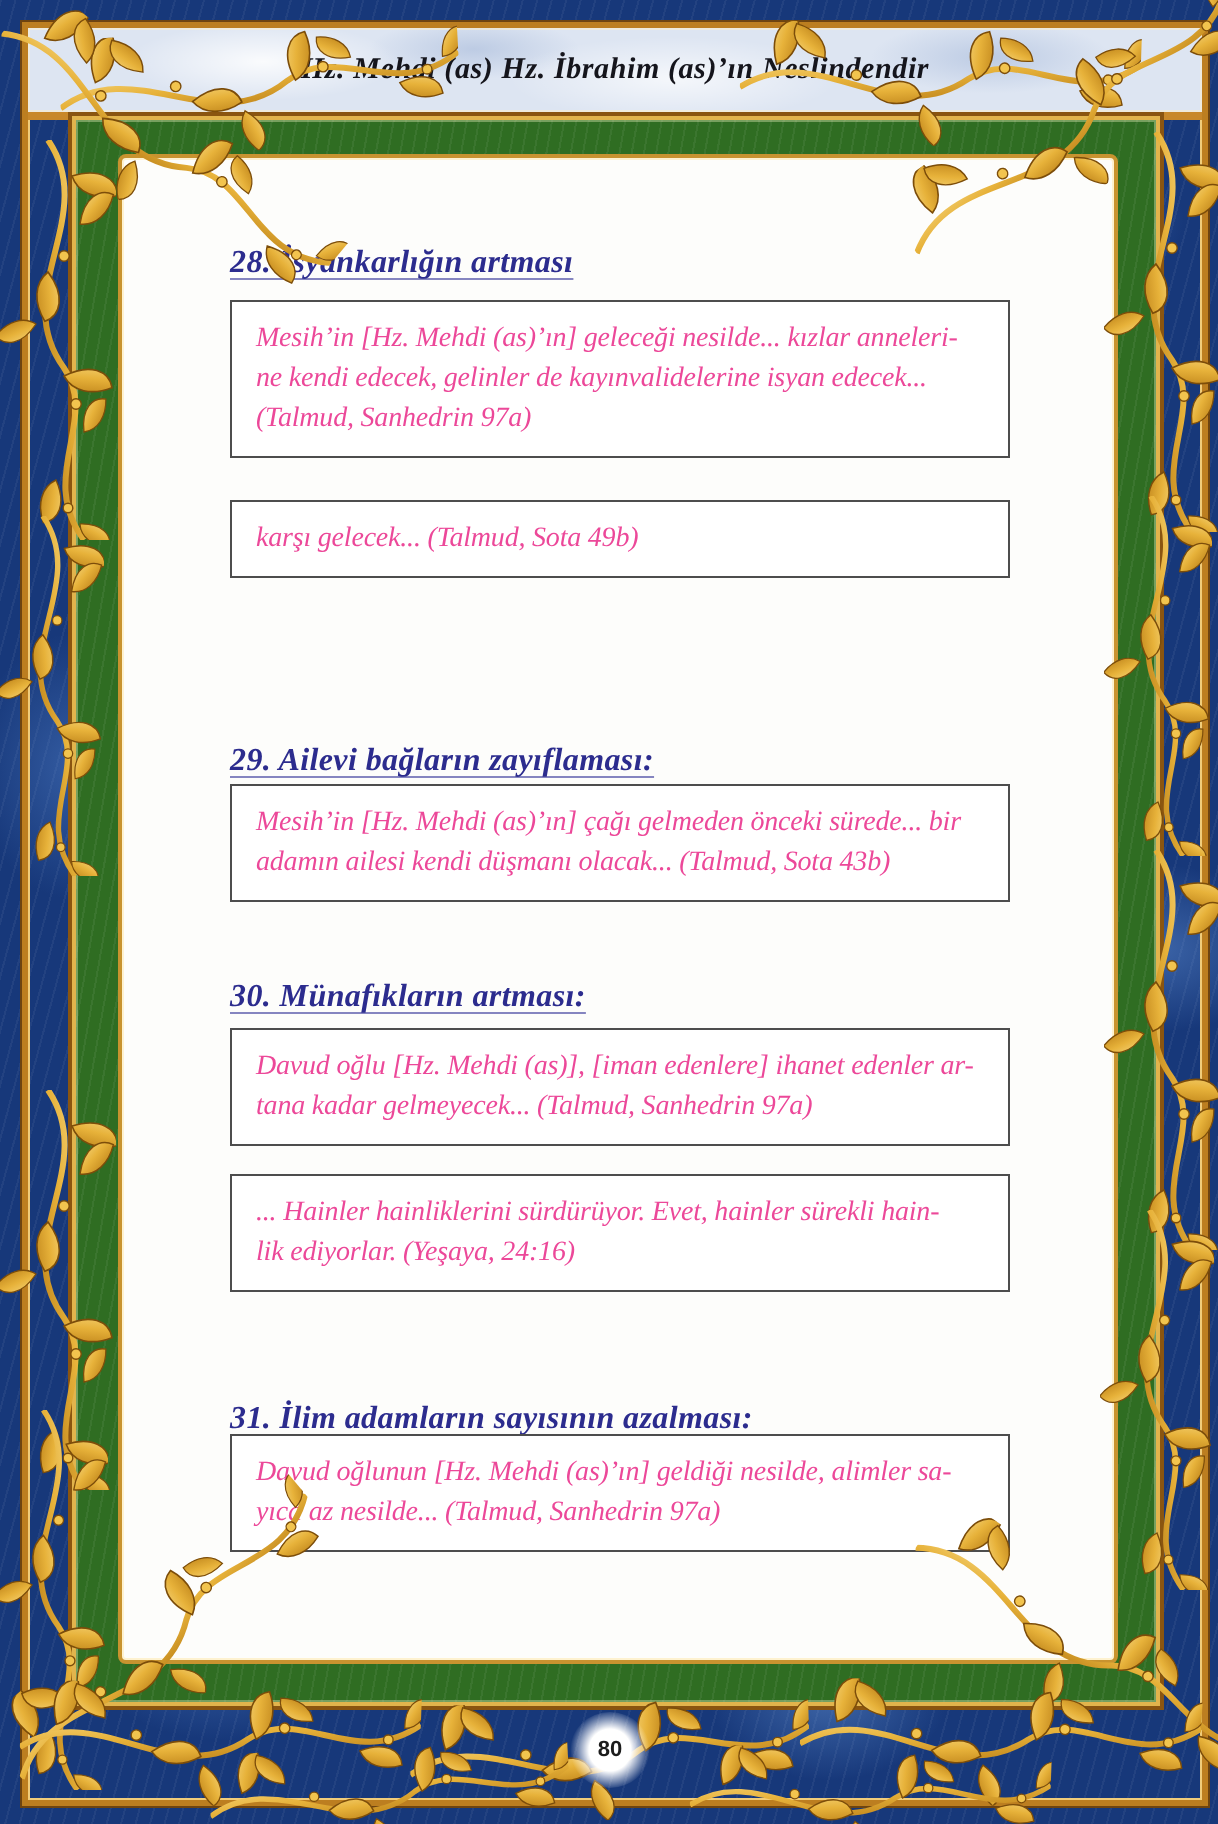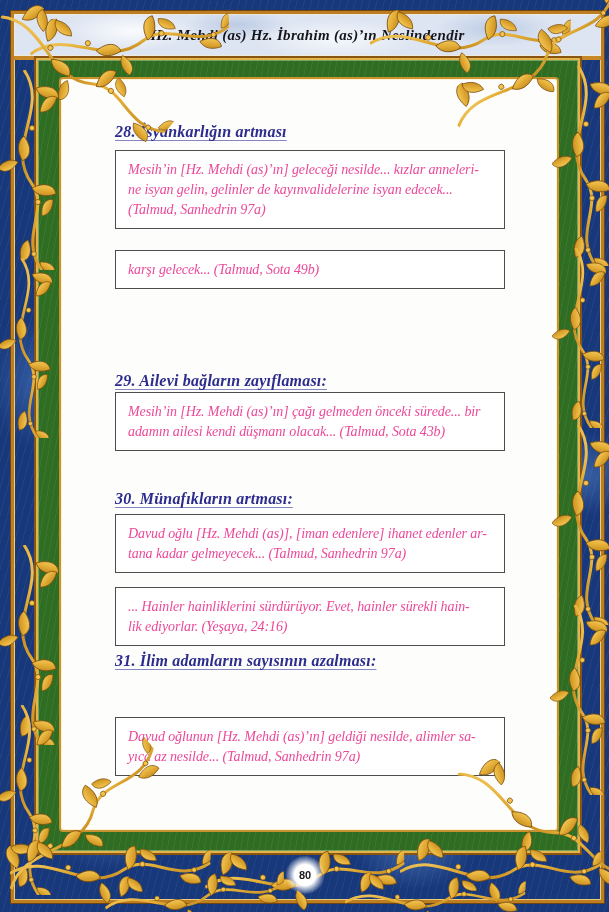--- a/index.html
+++ b/index.html
@@ -111,21 +111,21 @@
   </div>
 
   <div class="green-frame"></div>
 
   <div class="content">
 
     <h2 class="sec" style="top:42px">28. İsyankarlığın artması</h2>
 
     <div class="qbox" style="top:71px">
       <div class="qline">Mesih’in [Hz. Mehdi (as)’ın] geleceği nesilde... kızlar anneleri-</div>
-      <div class="qline">ne isyan gelin, gelinler de kayınvalidelerine isyan edecek...</div>
+      <div class="qline">ne kendi edecek, gelinler de kayınvalidelerine isyan edecek...</div>
       <div class="qline">(Talmud, Sanhedrin 97a)</div>
     </div>
 
     <div class="qbox" style="top:171px">
       <div class="qline">karşı gelecek... (Talmud, Sota 49b)</div>
     </div>
 
     <h2 class="sec" style="top:291px">29. Ailevi bağların zayıflaması:</h2>
 
     <div class="qbox" style="top:313px">
@@ -138,21 +138,21 @@
     <div class="qbox" style="top:435px">
       <div class="qline">Davud oğlu [Hz. Mehdi (as)], [iman edenlere] ihanet edenler ar-</div>
       <div class="qline">tana kadar gelmeyecek... (Talmud, Sanhedrin 97a)</div>
     </div>
 
     <div class="qbox" style="top:508px">
       <div class="qline">... Hainler hainliklerini sürdürüyor. Evet, hainler sürekli hain-</div>
       <div class="qline">lik ediyorlar. (Yeşaya, 24:16)</div>
     </div>
 
-    <h2 class="sec" style="top:571px">31. İlim adamların sayısının azalması:</h2>
+    <h2 class="sec" style="top:620px">31. İlim adamların sayısının azalması:</h2>
 
     <div class="qbox" style="top:638px">
       <div class="qline">Davud oğlunun [Hz. Mehdi (as)’ın] geldiği nesilde, alimler sa-</div>
       <div class="qline">yıca az nesilde... (Talmud, Sanhedrin 97a)</div>
     </div>
 
   </div>
 
   
   <svg class="vine" width="200" height="60" style="left:30px;top:15px;transform:rotate(-3deg)">

